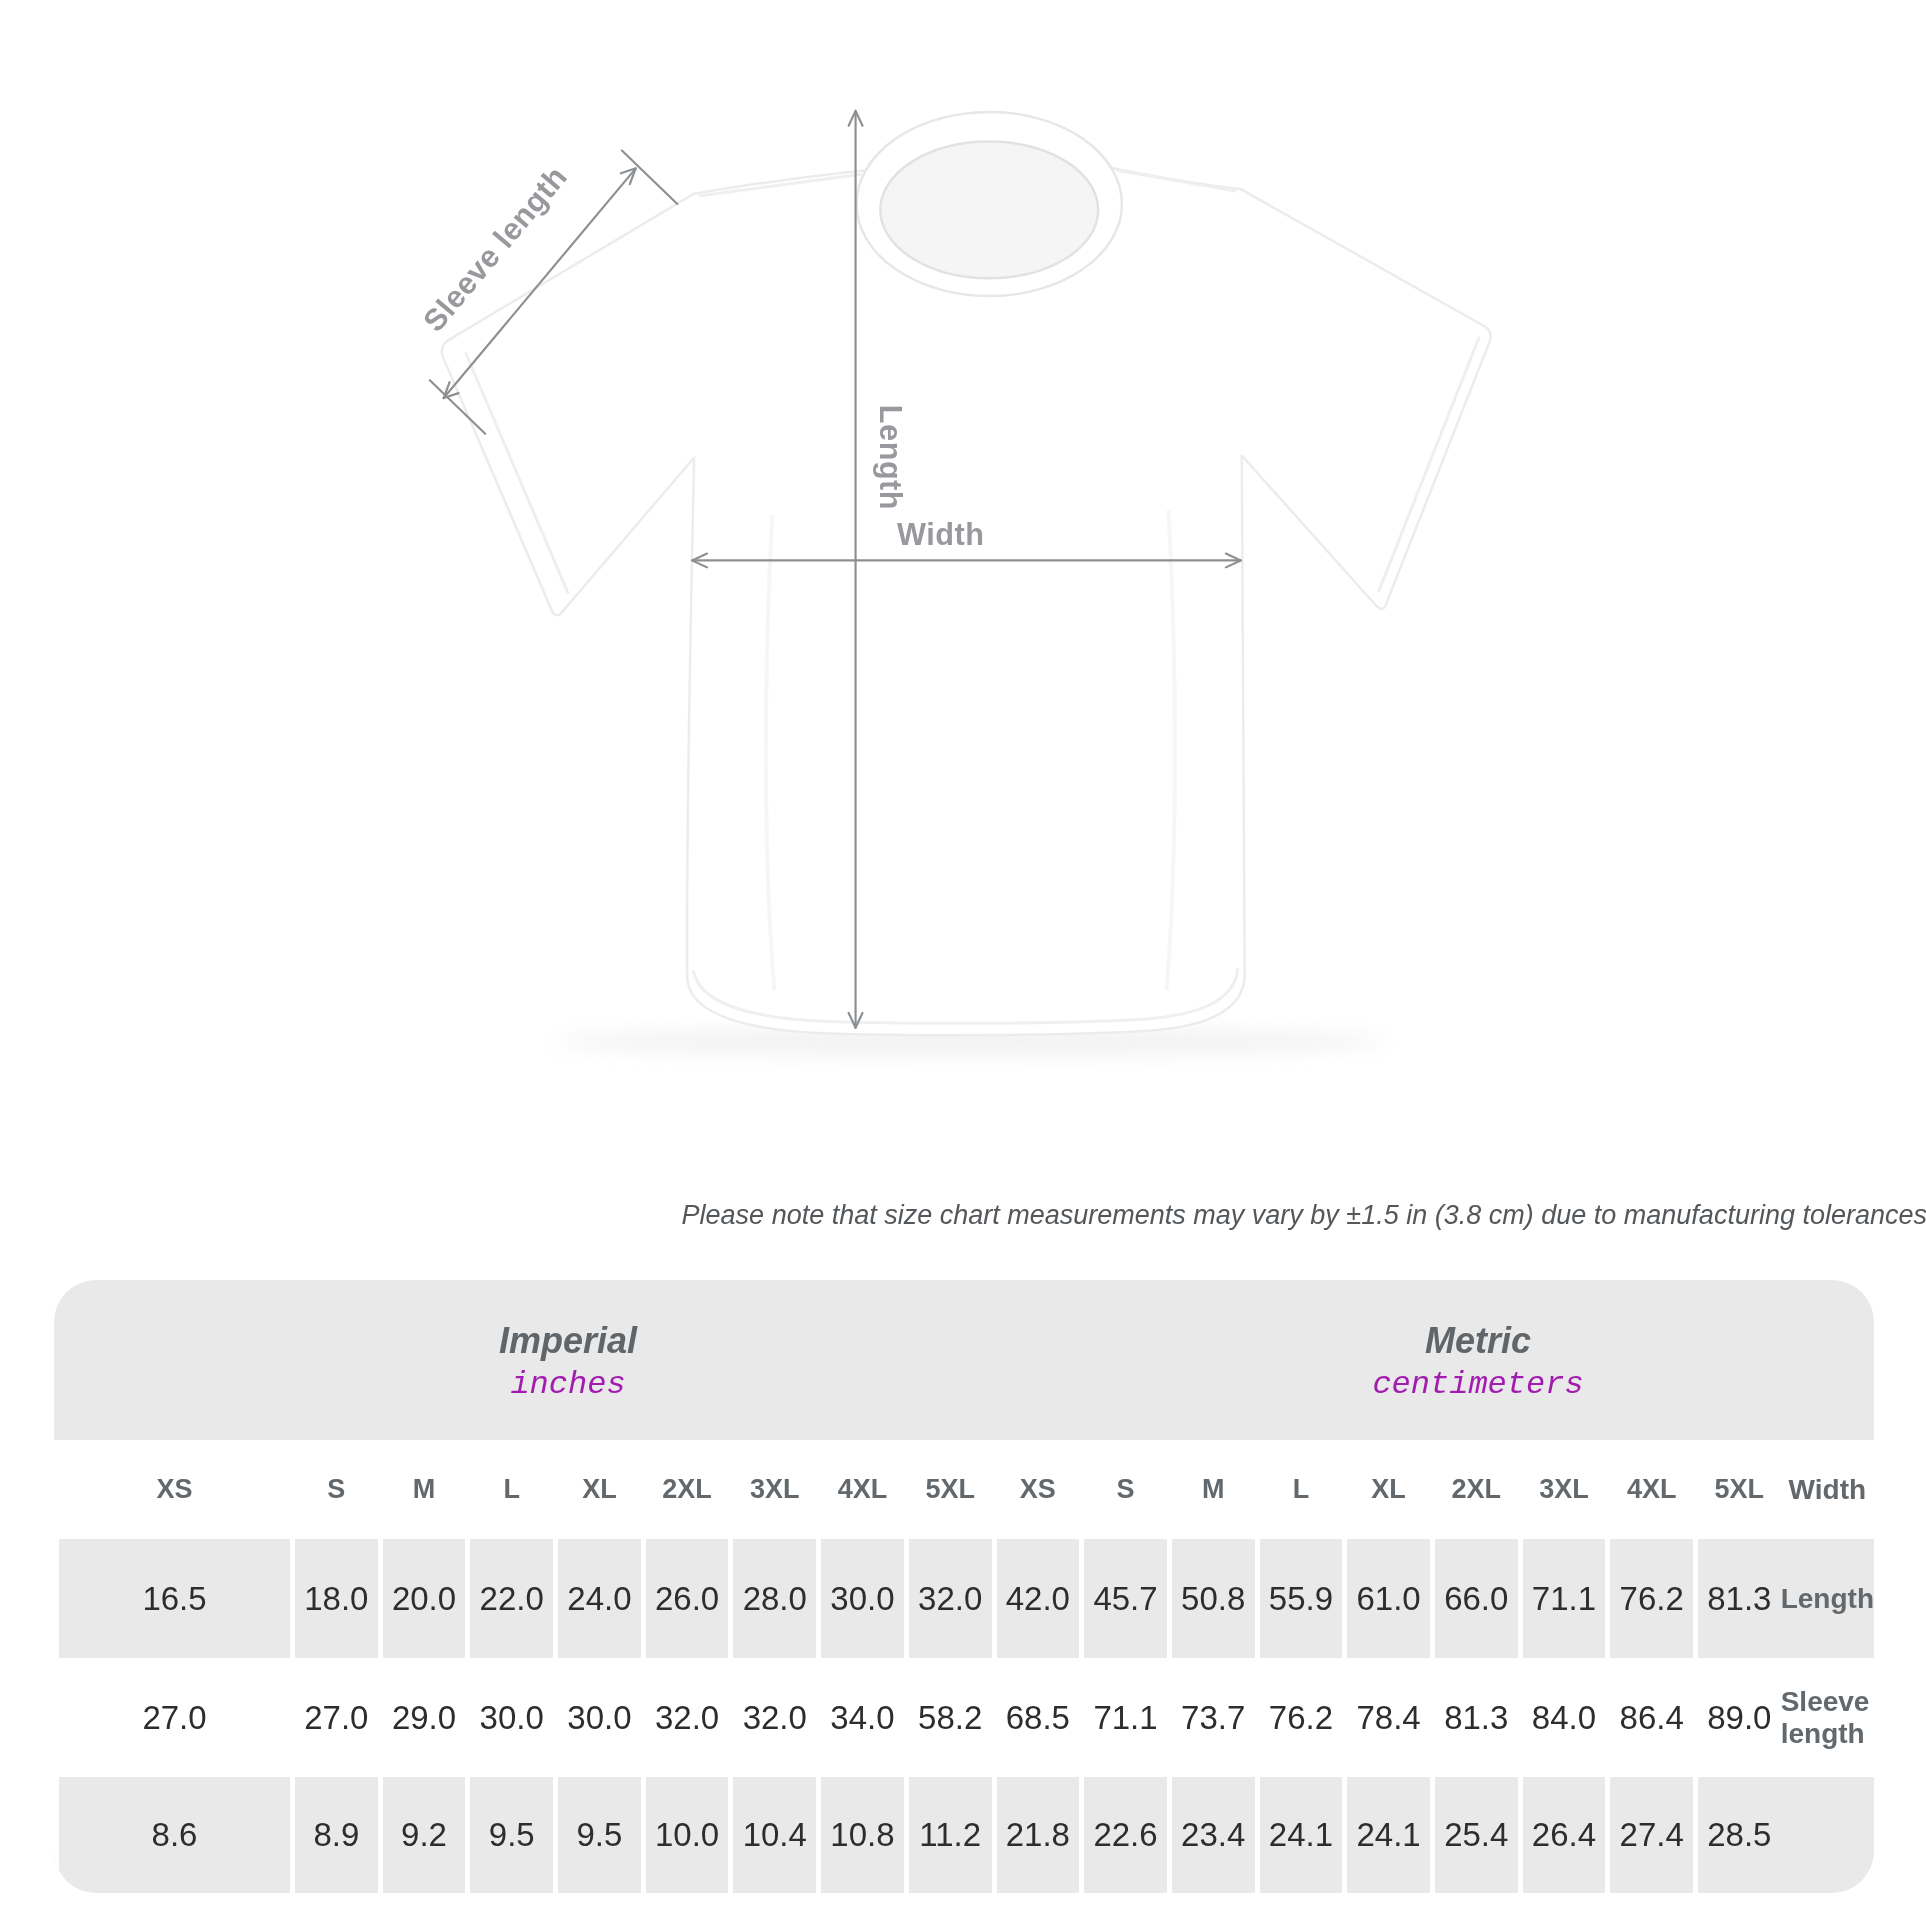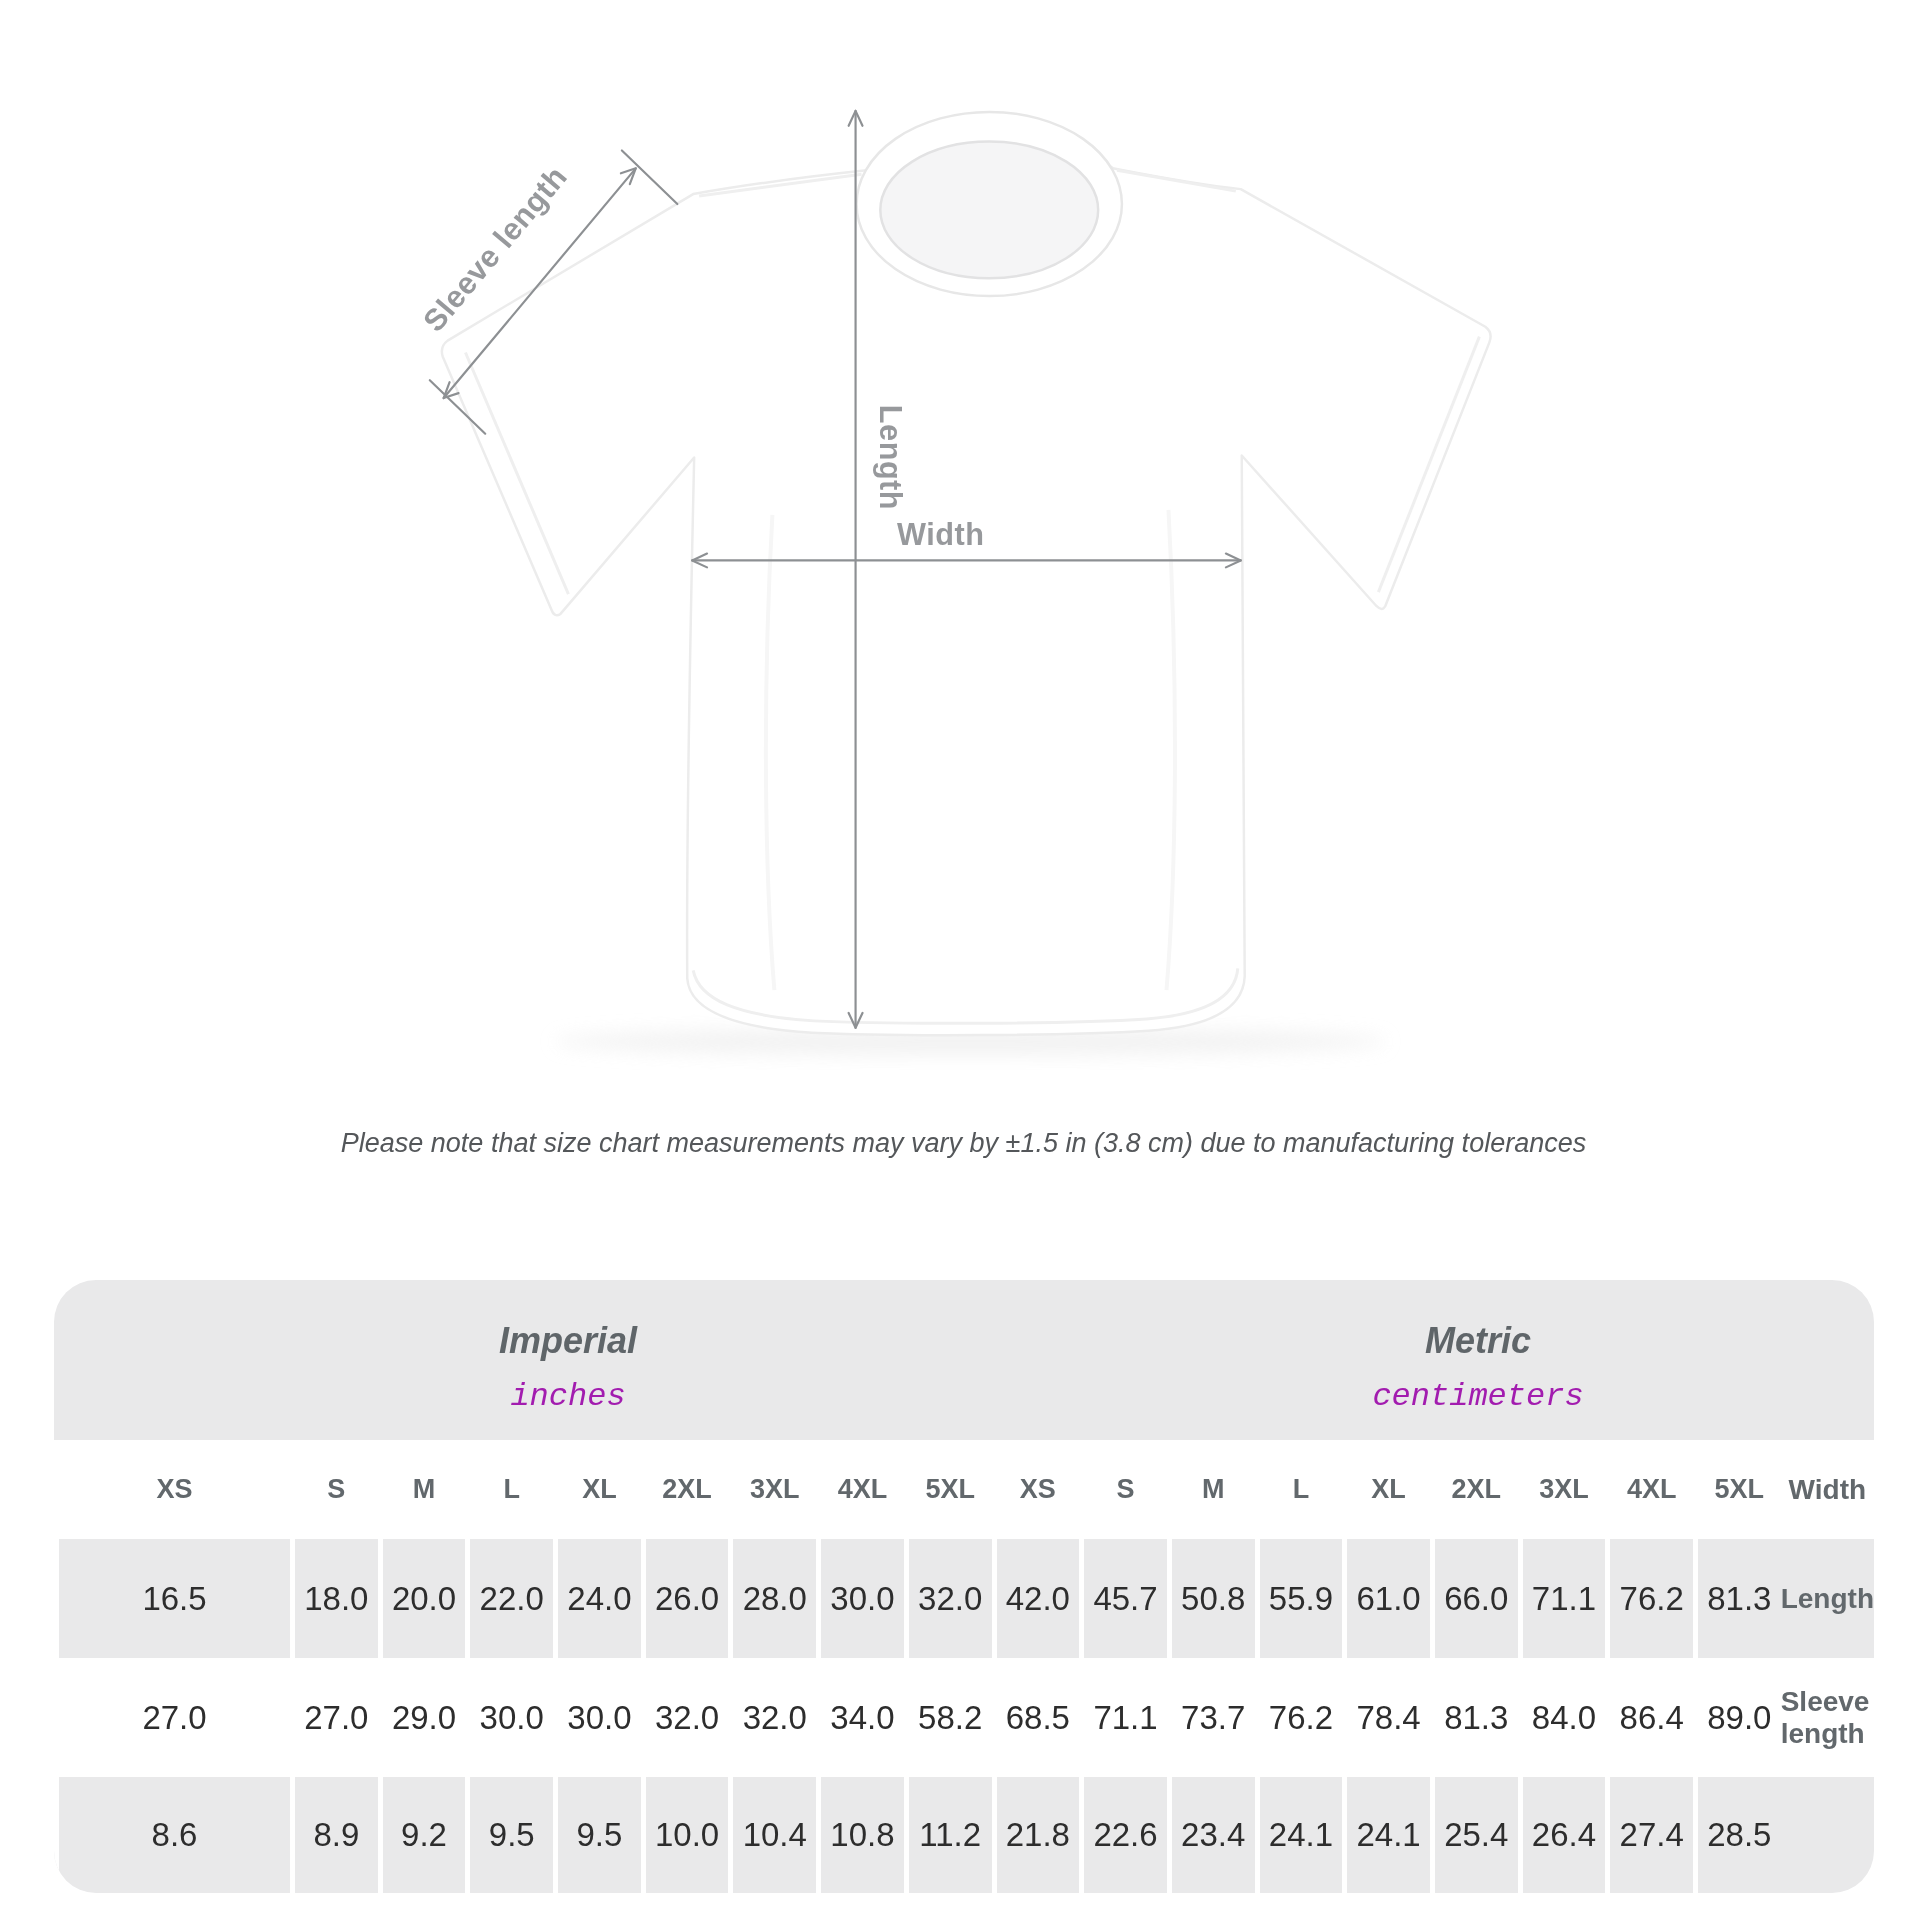--- a/index.html
+++ b/index.html
@@ -8,30 +8,30 @@
   
   .shirt-svg{position:absolute;left:0;top:0;width:1927px;height:1109px;}
   .ann-line{stroke:#8d9093;stroke-width:2.2;fill:none;stroke-linecap:round;}
   .ann-text{fill:#97999c;font-weight:bold;font-size:31px;letter-spacing:.5px;
             font-family:"Liberation Sans",sans-serif;}
   .seam{stroke:#efefef;stroke-width:3;fill:none;}
   .fold{stroke:#f6f6f6;stroke-width:4;fill:none;}
   
   .title{position:absolute;top:1131px;left:0;width:100%;text-align:center;
          font-size:46px;font-weight:bold;color:#2c2f33;}
-  .subtitle{position:absolute;top:1128px;left:0;width:100%;text-align:center;
+  .subtitle{position:absolute;top:1200px;left:0;width:100%;text-align:right;
             font-size:27px;font-style:italic;color:#54575a;}
   
   .panel{position:absolute;left:54px;top:1280px;width:1820px;height:613px;
          background:#e9e9ea;border-radius:42px;overflow:hidden;}
   .stripe{position:absolute;left:0;width:100%;background:#fff;}
   .stripe-size{top:160px;height:99px;}
   .stripe-length{top:378px;height:119px;}
   .hdr{position:absolute;top:0;height:135px;display:flex;flex-direction:column;
-       align-items:center;padding-top:40px;box-sizing:border-box;gap:16px;}
+       align-items:center;padding-top:40px;box-sizing:border-box;gap:4px;}
   .hdr-imperial{left:0;width:1028px;}
   .hdr-metric{left:1028px;width:792px;}
   .hdr-title{font-size:36px;font-weight:bold;font-style:italic;color:#5f6569;}
   .hdr-unit{font-size:32px;font-style:italic;color:#a21caf;font-family:Liberation Mono, monospace;}
   .tbl-grid{position:absolute;left:0;top:160px;width:100%;height:452px;display:grid;
             grid-template-columns:236px repeat(18,1fr);
             grid-template-rows:99px 119px 119px 116px;}
   .c{display:flex;align-items:center;justify-content:center;box-sizing:border-box;}
   .sep{border-left:5px solid #fff;}
   .sz{font-weight:bold;color:#62686c;font-size:27px;}

